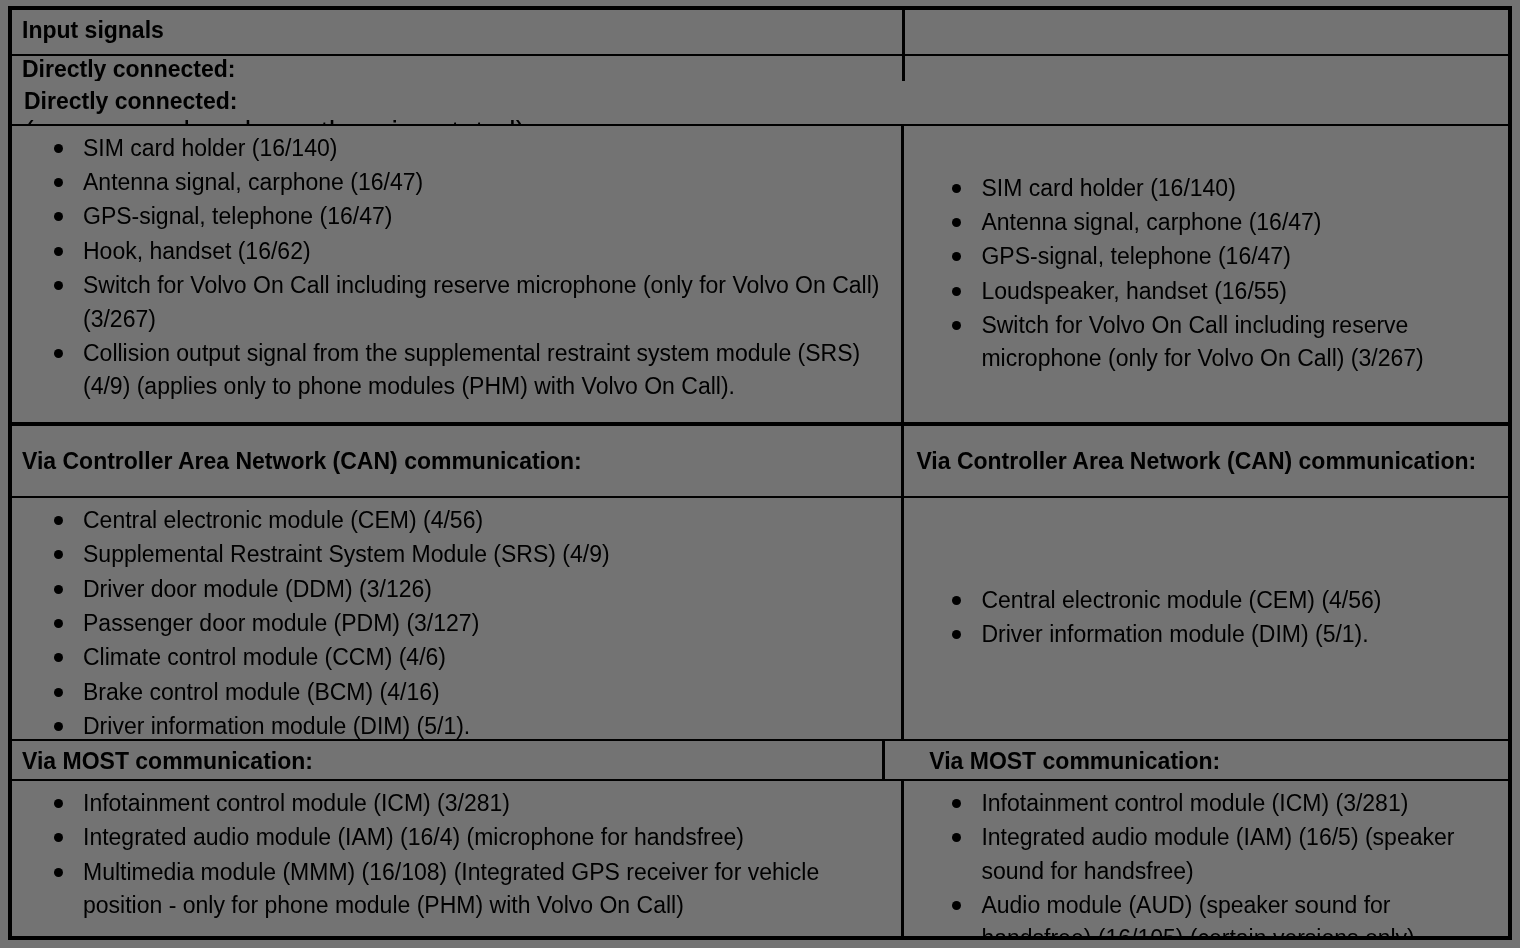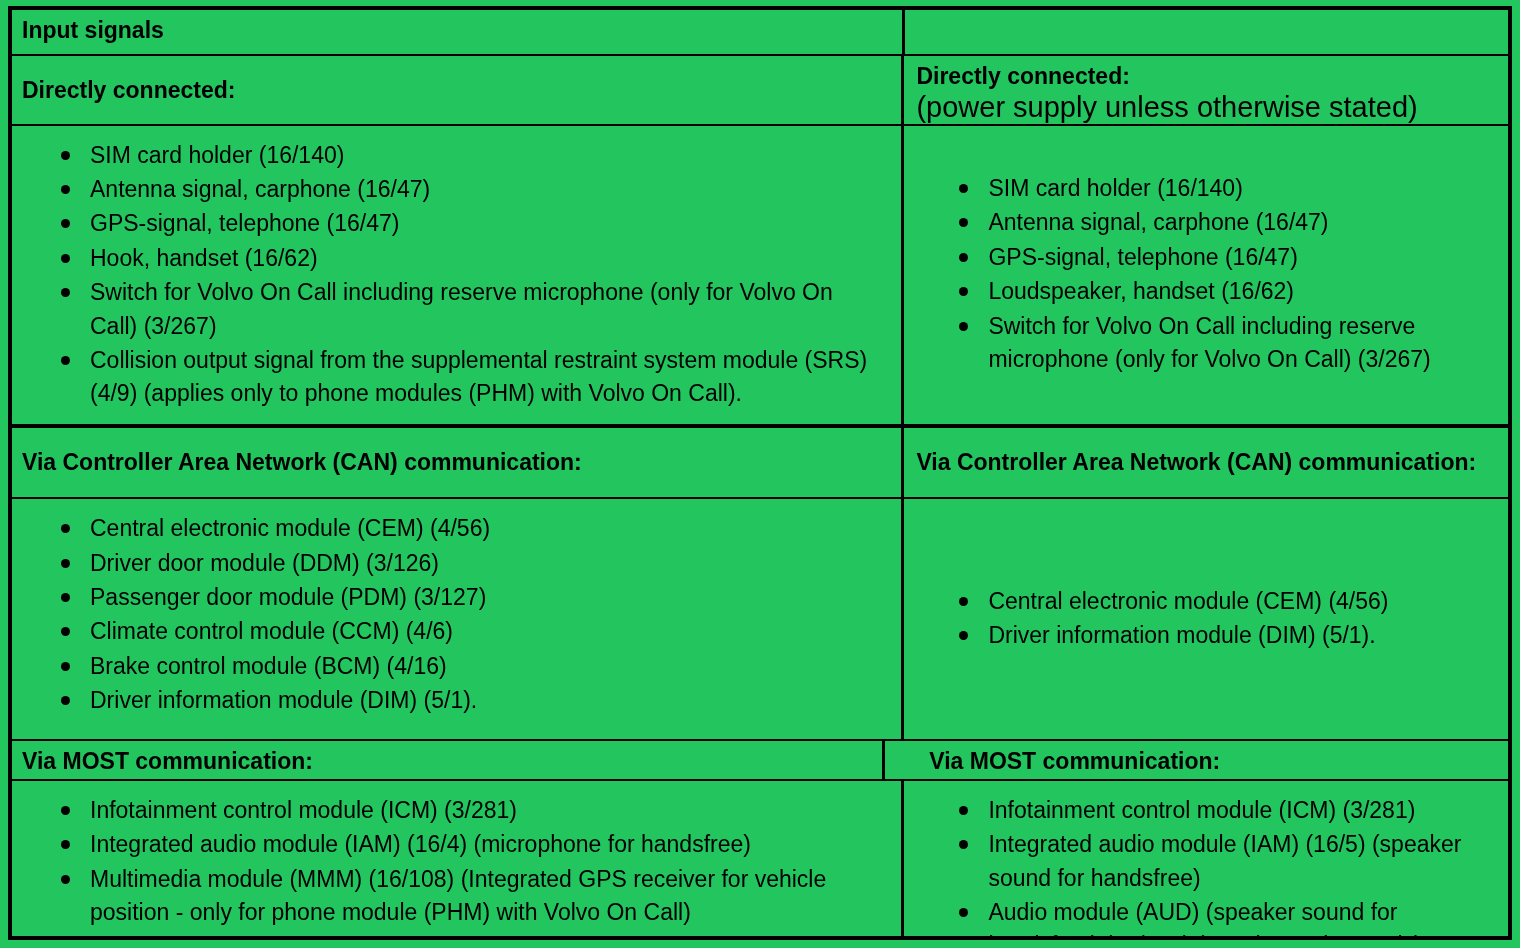--- a/index.html
+++ b/index.html
@@ -10,21 +10,21 @@
   }
   body {
     font-family: "Liberation Sans", sans-serif;
     color: #000000;
   }
 
   .page {
     position: relative;
     width: 1520px;
     height: 948px;
-    background: #22c55e;
+    background: #737373;
     box-sizing: border-box;
     overflow: hidden;
   }
 
   
   .signal-table {
     position: absolute;
     left: 8px;
     top: 6px;
     width: 1504px;
@@ -71,21 +71,21 @@
   .heading.wrap { white-space: normal; }
   .subnote {
     font-size: 29px;
     font-weight: normal;
     line-height: 1.22;
   }
 
   
   ul.bullets {
     list-style: none;
-    margin: 7px;
+    margin: 0;
     padding: 0;
   }
   ul.bullets.indent-left { padding-left: 26px; }
   ul.bullets.indent-right { padding-left: 30px; }
 
   ul.bullets > li {
     position: relative;
     padding-left: 35px;
     font-size: 23px;
     line-height: 1.45;
@@ -105,21 +105,21 @@
   
   .vcenter {
     height: 100%;
     display: flex;
     flex-direction: column;
     justify-content: center;
   }
 
   
   .band-h1 { height: 46px; }
-  .band-h2 { height: 70px; }
+  .band-h2 { height: 70px; flex-direction: column; }
   .band-h3 { height: 302px; }
   .band-h4 { height: 72px; }
   .band-h5 { height: 243px; }
   .band-h6 { height: 40px; gap: 32px; }
   .band-h7 { height: 155px; }
 </style>
 </head>
 <body>
 
 <div class="page">
@@ -153,21 +153,21 @@
           <li>Switch for Volvo On Call including reserve microphone (only for Volvo On Call) (3/267)</li>
           <li>Collision output signal from the supplemental restraint system module (SRS) (4/9) (applies only to phone modules (PHM) with Volvo On Call).</li>
         </ul>
       </div>
       <div class="cell right">
         <div class="vcenter">
           <ul class="bullets indent-right">
             <li>SIM card holder (16/140)</li>
             <li>Antenna signal, carphone (16/47)</li>
             <li>GPS-signal, telephone (16/47)</li>
-            <li>Loudspeaker, handset (16/62)</li>
+            <li>Loudspeaker, handset (16/55)</li>
             <li>Switch for Volvo On Call including reserve microphone (only for Volvo On Call) (3/267)</li>
           </ul>
         </div>
       </div>
     </div>
 
     <div class="band band-h4">
       <div class="cell left">
         <div class="vcenter">
           <div class="heading">Via Controller Area Network (CAN) communication:</div>
@@ -177,20 +177,21 @@
         <div class="vcenter">
           <div class="heading wrap">Via Controller Area Network (CAN) communication:</div>
         </div>
       </div>
     </div>
 
     <div class="band band-h5">
       <div class="cell left">
         <ul class="bullets indent-left">
           <li>Central electronic module (CEM) (4/56)</li>
+          <li>Supplemental Restraint System Module (SRS) (4/9)</li>
           <li>Driver door module (DDM) (3/126)</li>
           <li>Passenger door module (PDM) (3/127)</li>
           <li>Climate control module (CCM) (4/6)</li>
           <li>Brake control module (BCM) (4/16)</li>
           <li>Driver information module (DIM) (5/1).</li>
         </ul>
       </div>
       <div class="cell right">
         <div class="vcenter">
           <ul class="bullets indent-right">

